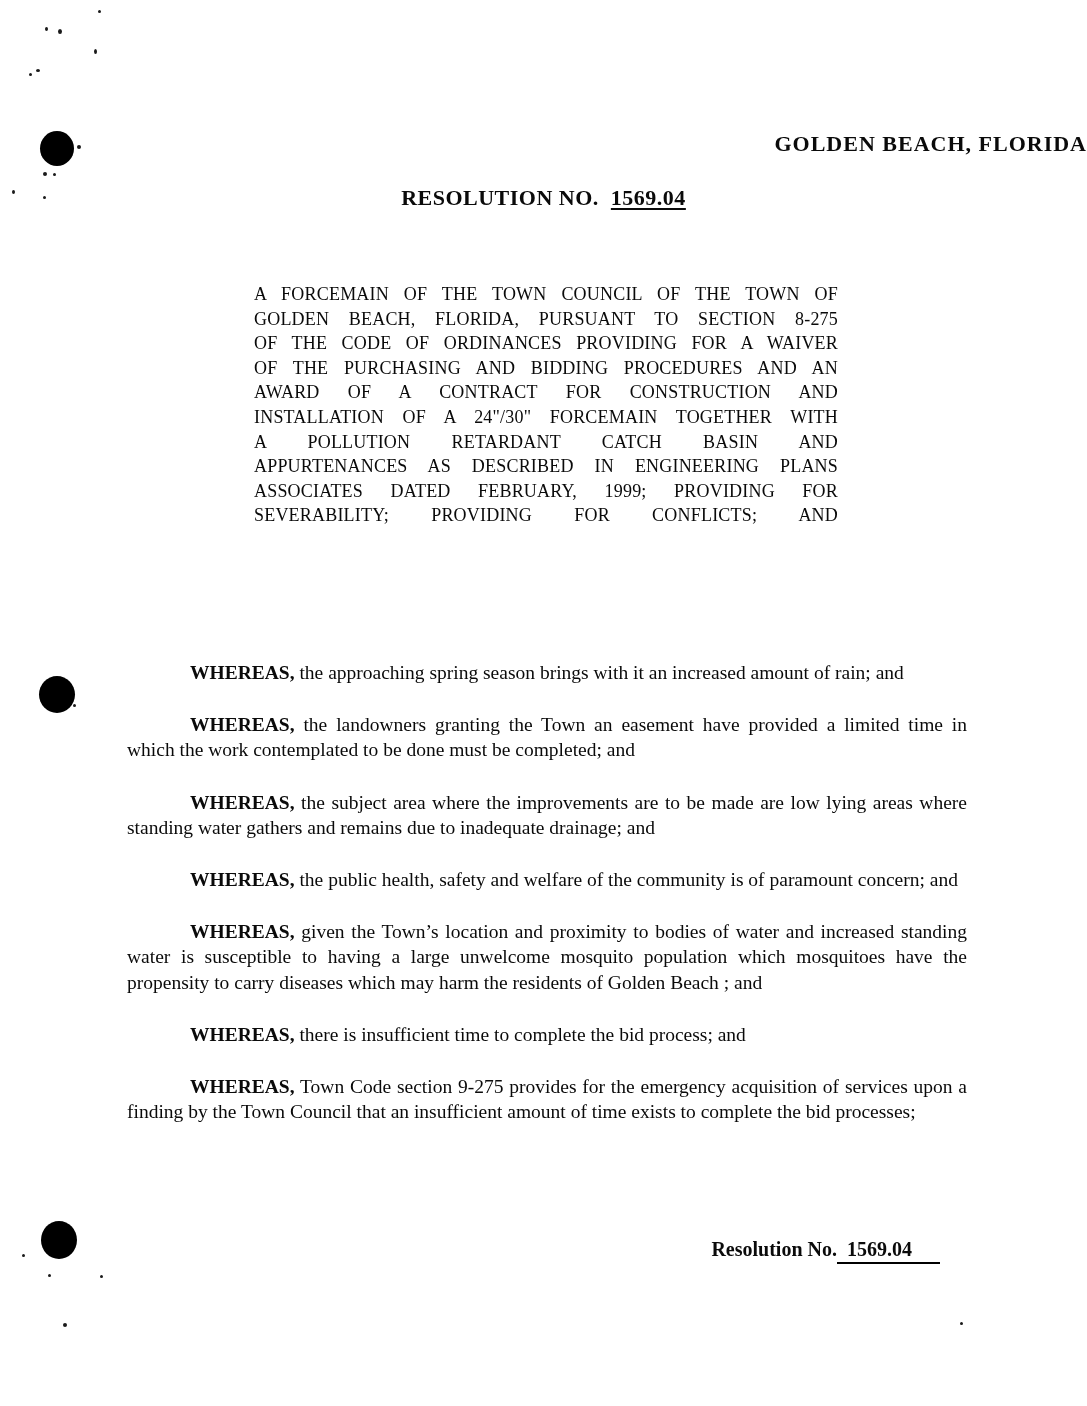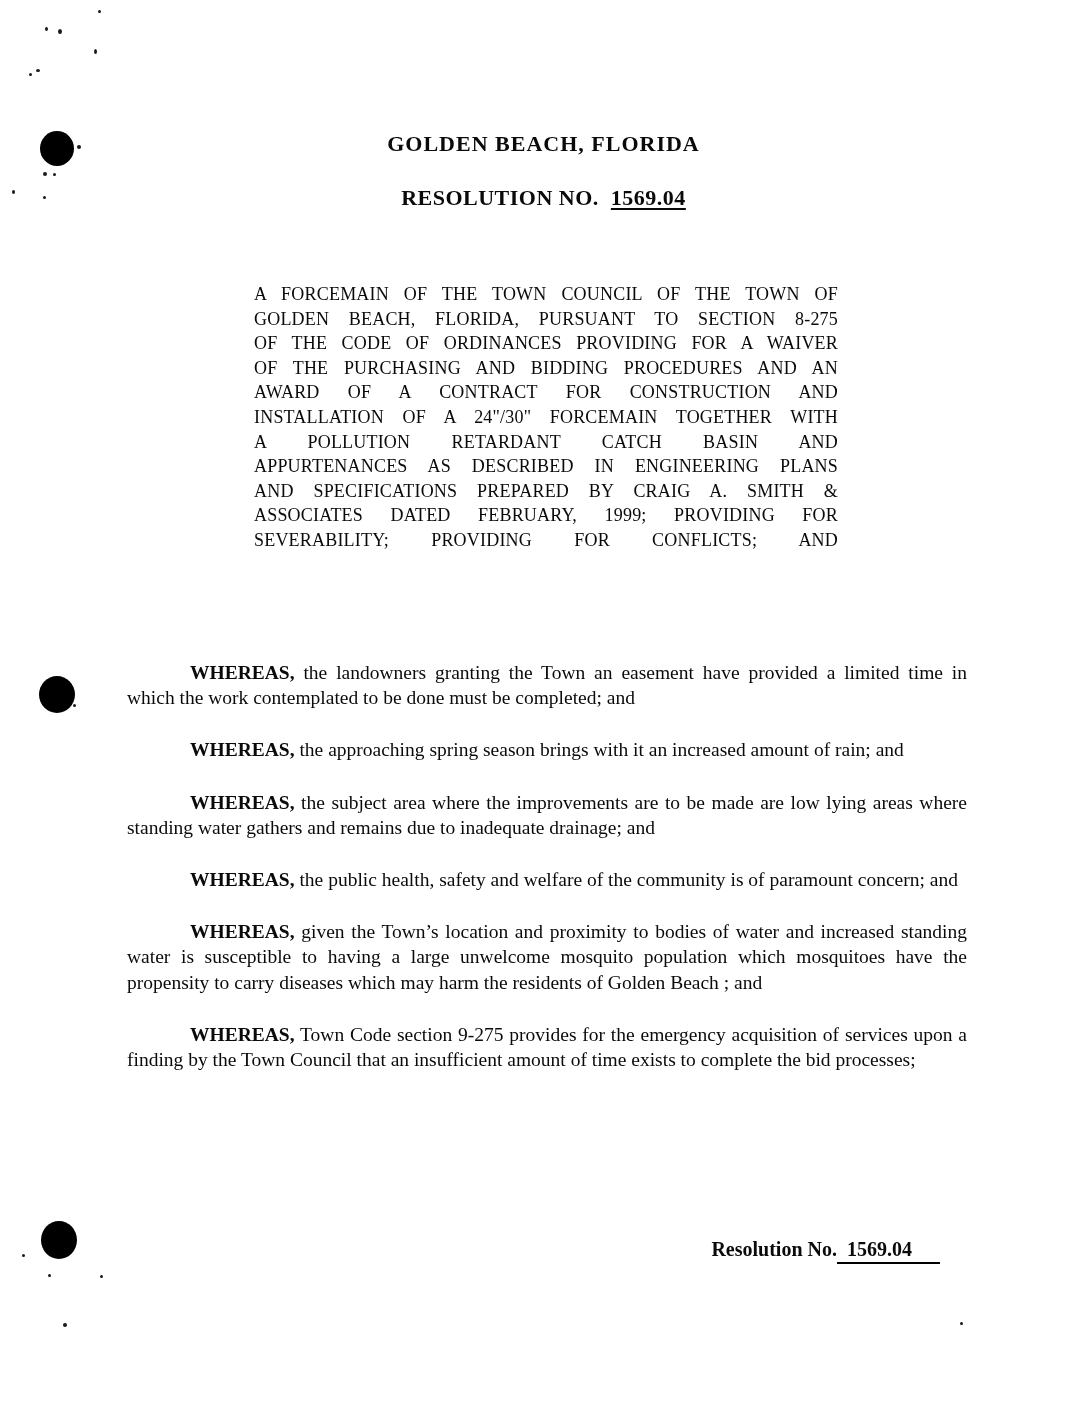--- a/index.html
+++ b/index.html
@@ -14,21 +14,21 @@
     overflow: hidden;
   }
 
   
   .dot { position: absolute; background: #000; border-radius: 50%; }
   .speck { position: absolute; background: #1a1a1a; border-radius: 50%; }
 
   
   .hdr-city {
     position: absolute; top: 131px; left: 0; right: 0;
-    text-align: center;
+    text-align: right;
     font-size: 22px; font-weight: bold; letter-spacing: 1px;
   }
   .hdr-res {
     position: absolute; top: 185px; left: 0; right: 0;
     text-align: center;
     font-size: 22px; font-weight: bold; letter-spacing: 0.5px;
   }
   .res-num {
     margin-left: 12px;
     text-decoration: underline;
@@ -98,31 +98,31 @@
 
   <div class="res-block">
     <div class="jline">A FORCEMAIN OF THE TOWN COUNCIL OF THE TOWN OF</div>
     <div class="jline">GOLDEN BEACH, FLORIDA, PURSUANT TO SECTION 8-275</div>
     <div class="jline">OF THE CODE OF ORDINANCES PROVIDING FOR A WAIVER</div>
     <div class="jline">OF THE PURCHASING AND BIDDING PROCEDURES AND AN</div>
     <div class="jline">AWARD OF A CONTRACT FOR CONSTRUCTION AND</div>
     <div class="jline">INSTALLATION OF A 24"/30" FORCEMAIN TOGETHER WITH</div>
     <div class="jline">A POLLUTION RETARDANT CATCH BASIN AND</div>
     <div class="jline">APPURTENANCES AS DESCRIBED IN ENGINEERING PLANS</div>
-    <div class="jline">AND SPECIFICATIONS PREPARED BY CRAIG A. SMITH &amp;</div>
     <div class="jline">ASSOCIATES DATED FEBRUARY, 1999; PROVIDING FOR</div>
     <div class="jline">SEVERABILITY; PROVIDING FOR CONFLICTS; AND</div>
   </div>
 
   <div class="body-text">
+    <p><strong class="lead">WHEREAS,</strong> <span>the approaching spring season brings with it an increased amount of rain; and</span></p>
     <p><strong class="lead">WHEREAS,</strong> <span>the landowners granting the Town an easement have provided a limited time in which the work contemplated to be done must be completed; and</span></p>
-    <p><strong class="lead">WHEREAS,</strong> <span>the approaching spring season brings with it an increased amount of rain; and</span></p>
     <p><strong class="lead">WHEREAS,</strong> <span>the subject area where the improvements are to be made are low lying areas where standing water gathers and remains due to inadequate drainage; and</span></p>
     <p><strong class="lead">WHEREAS,</strong> <span>the public health, safety and welfare of the community is of paramount concern; and</span></p>
     <p><strong class="lead">WHEREAS,</strong> <span>given the Town’s location and proximity to bodies of water and increased standing water is susceptible to having a large unwelcome mosquito population which mosquitoes have the propensity to carry diseases which may harm the residents of Golden Beach ; and</span></p>
+    <p><strong class="lead">WHEREAS,</strong> <span>there is insufficient time to complete the bid process; and</span></p>
     <p><strong class="lead">WHEREAS,</strong> <span>Town Code section 9-275 provides for the emergency acquisition of services upon a finding by the Town Council that an insufficient amount of time exists to complete the bid processes;</span></p>
   </div>
 
   <div class="footer">
     <strong>Resolution No.</strong><span class="foot-num">1569.04</span>
   </div>
 
 </div>
 
 </body></html>

